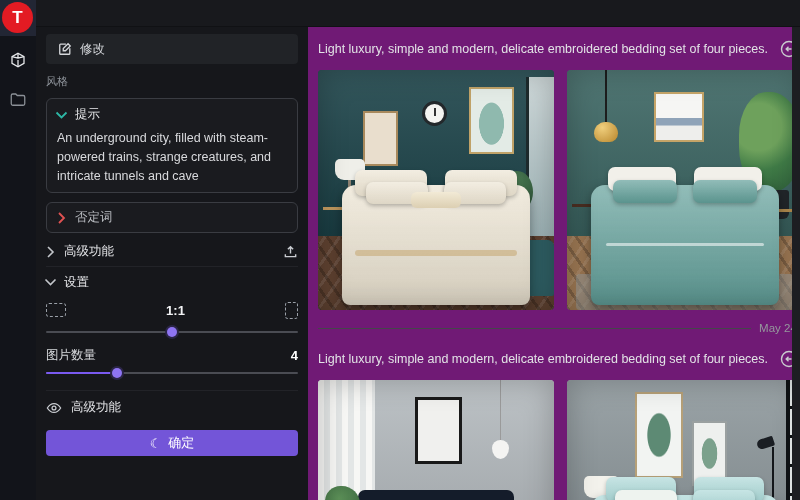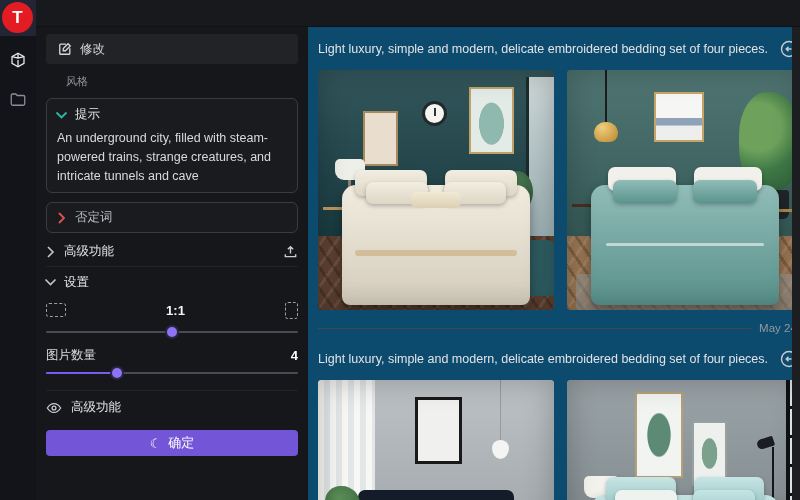--- a/index.html
+++ b/index.html
@@ -20,21 +20,21 @@
   .rail-ic.folder { color:#8b9097; }
 
   
   .panel { position:absolute; left:36px; top:27px; bottom:0; width:272px; background:#16171b; padding:7px 10px 0 10px; }
   .tabs { display:flex; gap:6px; }
   .tab { flex:1; height:30px; border-radius:4px; display:flex; align-items:center; justify-content:flex-start;
     gap:8px; padding-left:12px; font-size:12.5px; color:#d6d8dc; background:#212327; cursor:pointer; }
   .tab.active { background:#35383f; color:#ffffff; }
   .tab svg { width:14px; height:14px; }
 
-  .lbl-sm { margin-top:10px; font-size:11px; color:#8f949b;margin-left:20px; }
+  .lbl-sm { margin-top:10px; font-size:11px; color:#8f949b; }
   .style-row { margin-top:5px; height:24px; display:flex; align-items:center; gap:8px; cursor:pointer; }
   .style-thumb { width:17px; height:17px; border-radius:3px;
     background:linear-gradient(135deg,#5d7a3a 0 40%,#c77b3a 60%,#3a4d2a); border:1px solid #3a3d44; }
   .style-name { font-size:13px; font-weight:bold; color:#f0f1f3; flex:1; }
   .chev { color:#c3c6cb; display:flex; }
   .chev svg { width:9px; height:12px; }
   .chev.teal { color:#2db7a5; }
   .chev.red { color:#e05252; }
   .chev.down svg { transform:rotate(90deg); }
 
@@ -64,21 +64,21 @@
   .count-val { margin-left:auto; font-size:13px; font-weight:bold; color:#ffffff; }
   .adv-row { margin-top:10px; height:34px; border-top:1px solid #222328; display:flex; align-items:center; gap:9px;
     font-size:12.5px; color:#e4e5e8; cursor:pointer; }
   .adv-row svg { width:16px; height:16px; color:#c9ccd1; }
   .confirm { margin-top:6px; height:26px; width:100%; border:none; border-radius:4px; background:#7355d8; color:#fff;
     font-size:13px; display:flex; align-items:center; justify-content:center; gap:7px; cursor:pointer;
     font-family:"Liberation Sans",sans-serif; }
   .confirm .moon { font-size:13px; }
 
   
-  .main { position:absolute; left:308px; top:27px; right:0; bottom:0; background:#0c4a6e; padding:0 0 0 10px; overflow:hidden; }
+  .main { position:absolute; left:308px; top:27px; right:0; bottom:0; background:#701a75; padding:0 0 0 10px; overflow:hidden; }
   .scrolltrack { position:absolute; right:0; top:0; bottom:0; width:8px; background:#1d1e22; }
   .sec-head { display:flex; align-items:center; gap:12px; padding:13px 0 12px 0; }
   .sec-prompt { font-size:12.5px; color:#e2e3e6; }
   .reuse { width:18px; height:18px; color:#c9cbcf; cursor:pointer; display:flex; }
   .grid { display:flex; gap:13px; }
   .img-card { position:relative; width:236px; height:240px; border-radius:4px; overflow:hidden; background:var(--wall,#333); cursor:pointer; flex:none; }
   .img-card::after { content:""; position:absolute; inset:0; box-shadow:inset 0 0 30px rgba(0,0,0,.25); pointer-events:none; }
   .divider-row { display:flex; align-items:center; margin:9px 0 0 0; height:18px; }
   .divider-row .line { flex:1; height:1px; background:#45464b; }
   .date { margin-left:8px; font-size:11.5px; color:#95989d; white-space:nowrap; }

